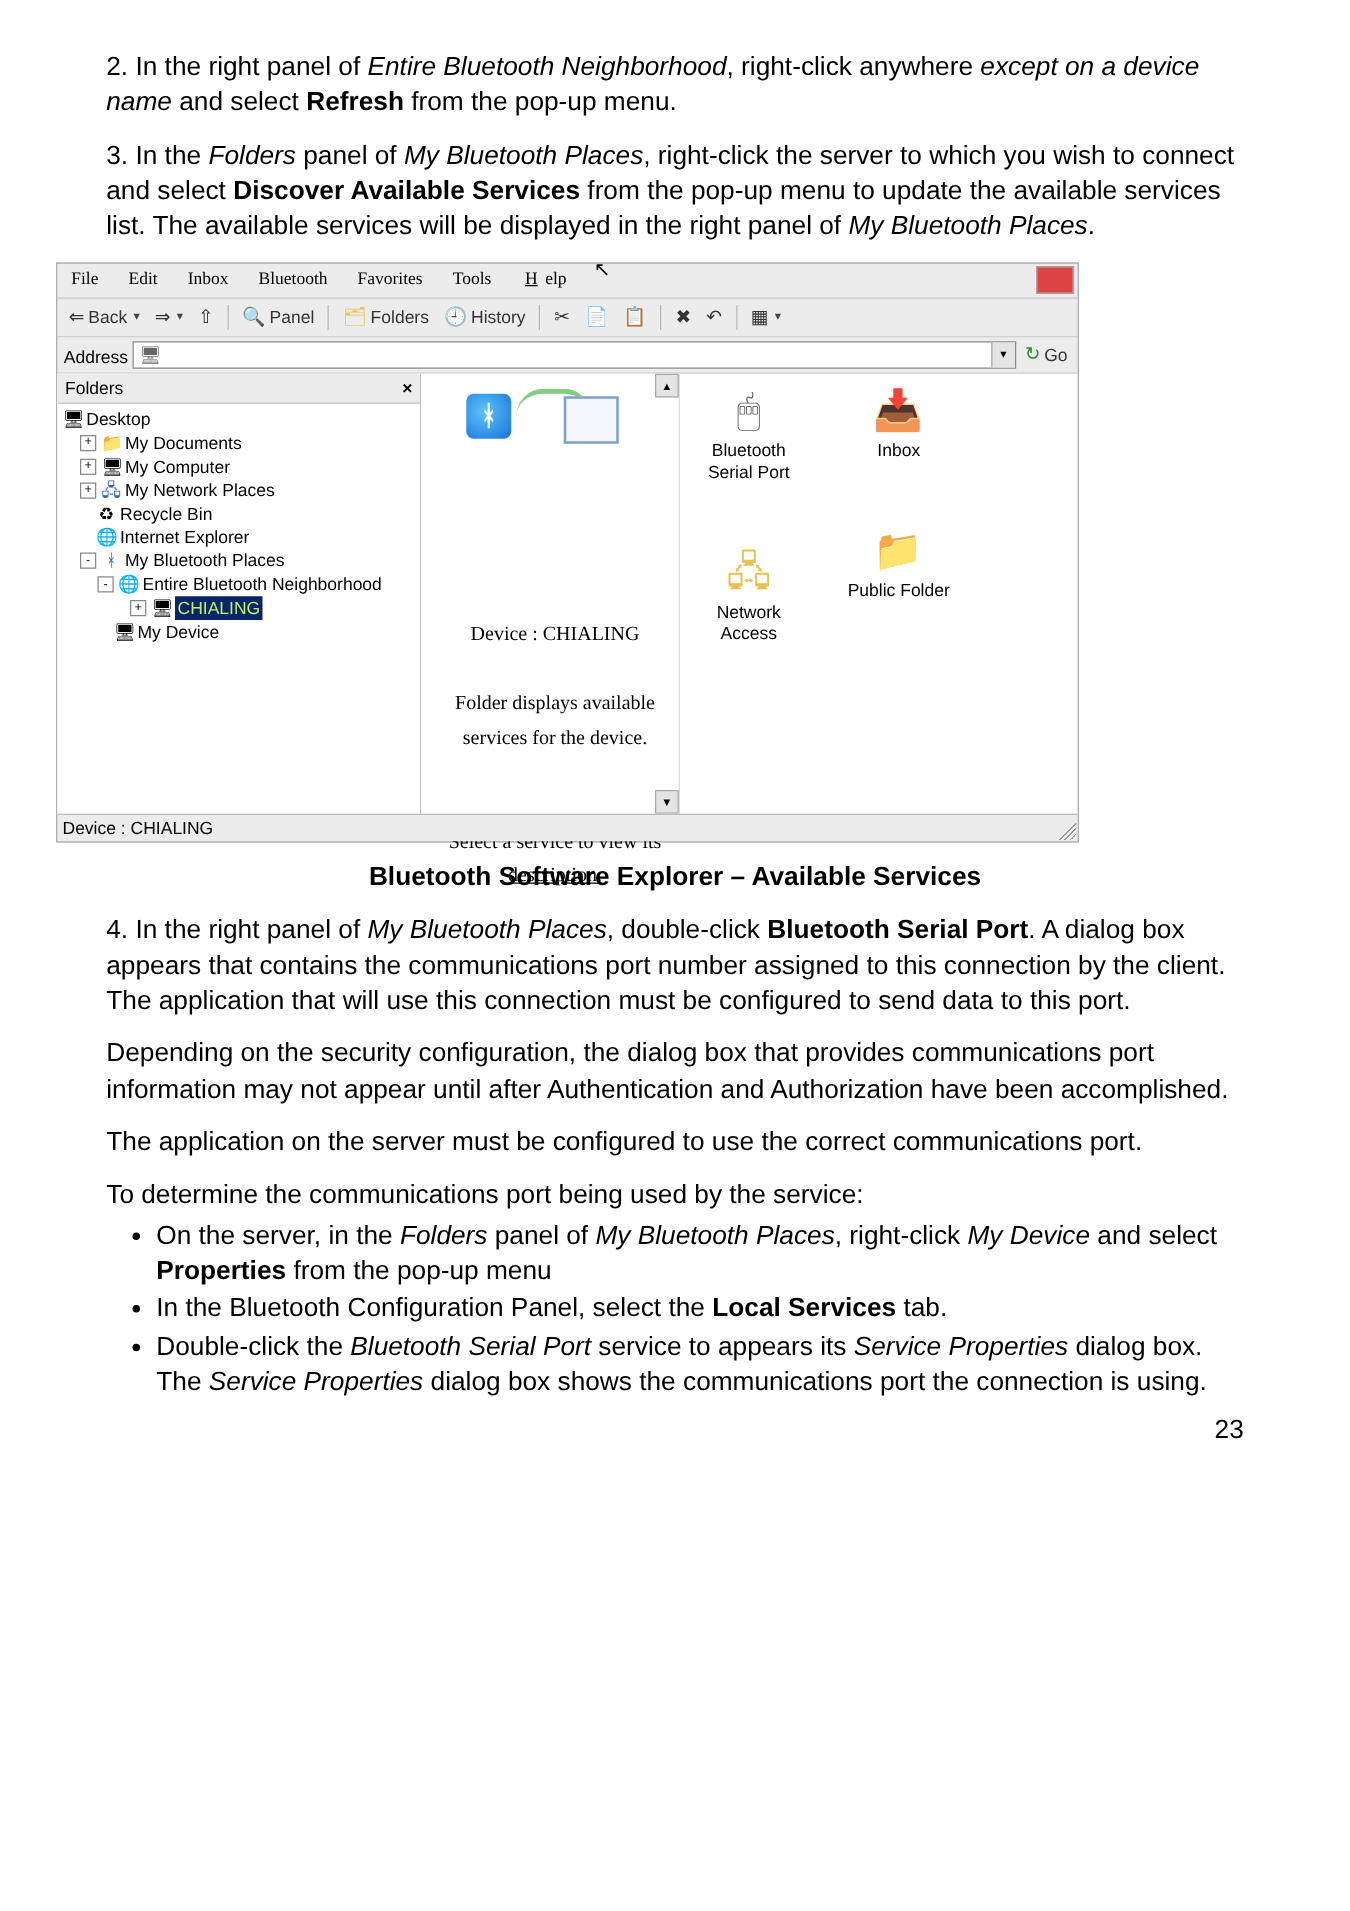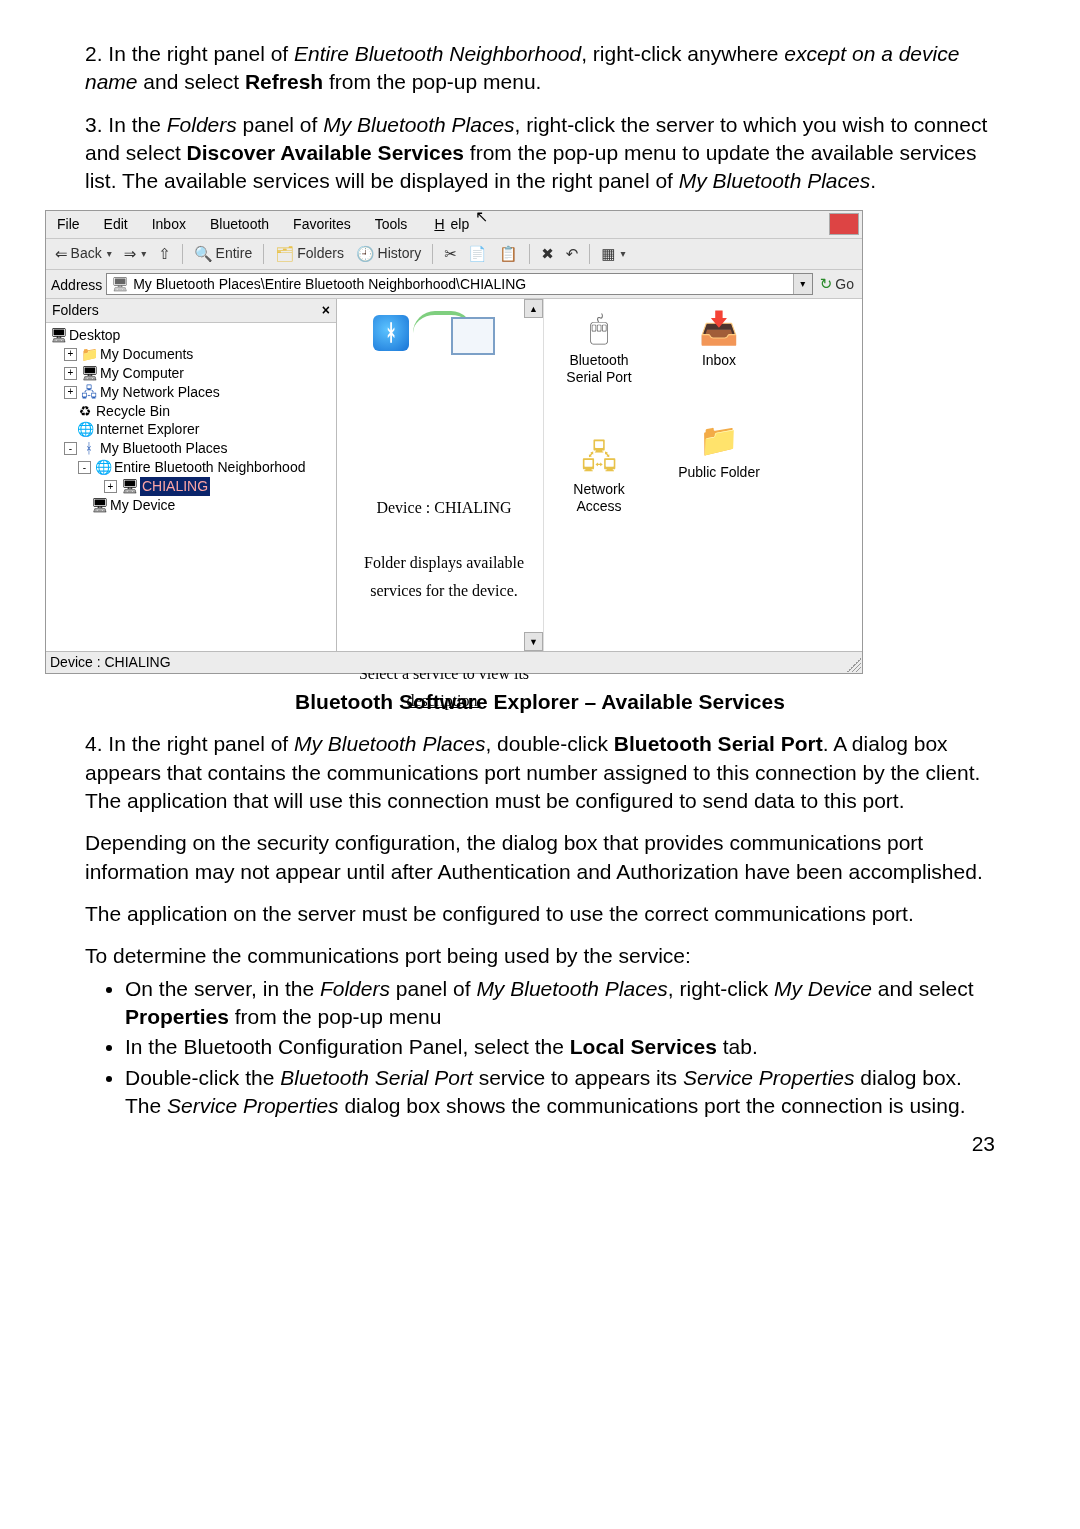--- a/index.html
+++ b/index.html
@@ -37,21 +37,21 @@
   }
   .menubar {
     display: flex;
     align-items: center;
     gap: 18px;
     padding: 3px 8px;
     background: #ececec;
     border-bottom: 1px solid #c8c8c8;
     position: relative;
   }
-  .menubar span { padding: 1px 3px; }
+  .menubar span { padding: 1px 3px; font-family: Liberation Serif, serif; }
   .menubar .helpcursor {
     position: absolute;
     left: 426px; top: -6px;
     font-size: 16px;
     pointer-events: none;
   }
   .win-corner {
     position: absolute;
     top: 2px; right: 3px;
     width: 22px; height: 18px;
@@ -136,21 +136,21 @@
     border: 1px solid #888;
     display: inline-flex; align-items: center; justify-content: center;
     font-size: 10px; line-height: 1;
     margin-right: 4px;
     background: #fff;
   }
   .noexp { width: 13px; display: inline-block; }
   .ticon { width: 16px; display: inline-block; text-align: center; margin-right: 3px; }
   .sel {
     background: #0a246a;
-    color: #fca5a5;
+    color: #bef264;
     padding: 0 2px;
   }
 
   .midpane {
     width: 206px;
     border-right: 1px solid #ddd;
     position: relative;
     background: linear-gradient(#fff, #fff);
   }
   .midpane .scrollbar-up {
@@ -285,21 +285,21 @@
     <span class="tbtn">
         <span class="gly">⇒</span>
         <span class="drop">▾</span>
       </span>
     <span class="tbtn">
         <span class="gly">⇧</span>
       </span>
     <span class="tsep"></span>
     <span class="tbtn">
         <span class="gly c-blue">🔍</span>
-        <span>Entire</span>
+        <span>Panel</span>
       </span>
     <span class="tsep"></span>
     <span class="tbtn">
         <span class="gly c-yel">🗂</span>
         <span>Folders</span>
       </span>
     <span class="tbtn">
         <span class="gly c-gray">🕘</span>
         <span>History</span>
       </span>
@@ -324,21 +324,20 @@
     <span class="tbtn">
         <span class="gly">▦</span>
         <span class="drop">▾</span>
       </span>
   </div>
 
   <div class="addr">
     <span>Address</span>
     <div class="addr-field">
       <span class="c-gray">🖥</span>
-      <span>My Bluetooth Places\Entire Bluetooth Neighborhood\CHIALING</span>
       <span class="dropbtn">▾</span>
     </div>
     <span class="tbtn">
         <span class="gly c-green">↻</span>
         <span>Go</span>
       </span>
   </div>
 
   <div class="body">
 

